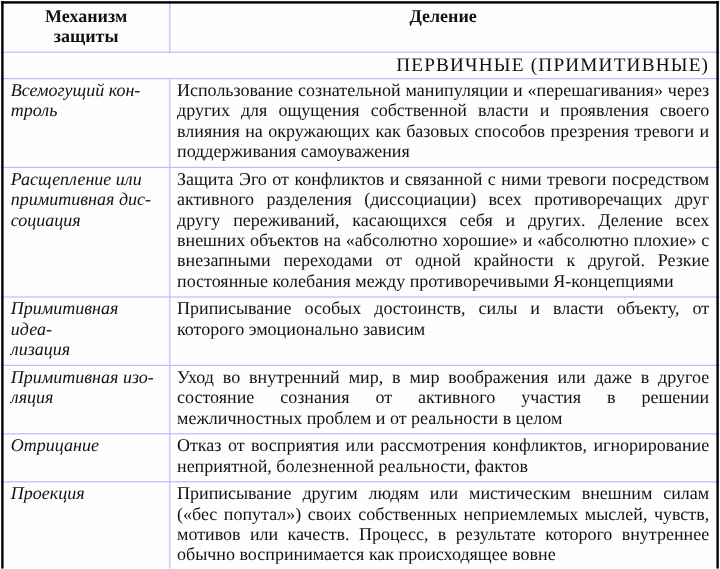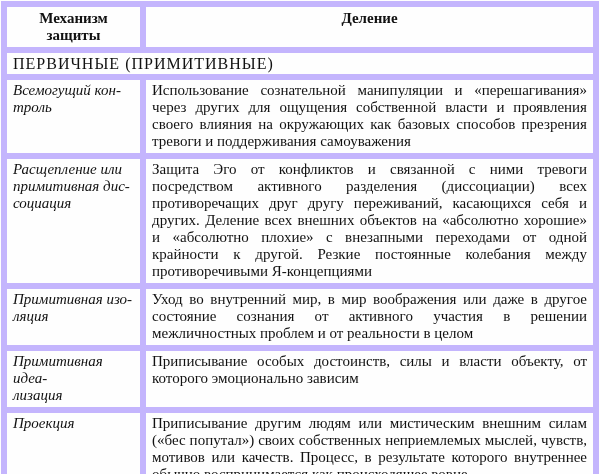--- a/index.html
+++ b/index.html
@@ -19,36 +19,36 @@
   table.defense-table {
     width: 598px;
     height: 472px;
     margin: 1px;
     border-collapse: collapse;
     border: 2px solid #000000;
     table-layout: fixed;
   }
   .defense-table th,
   .defense-table td {
-    border: 6px solid #c4b5fd;
+    border: 1px solid #c4b5fd;
     padding: 2px 6px 3px 6px;
     vertical-align: top;
     font-size: 15px;
     line-height: 17px;
   }
   .defense-table col.col-mechanism { width: 139px; }
   .defense-table col.col-description { width: auto; }
   .defense-table th {
     font-weight: bold;
     text-align: center;
     padding-top: 3px;
     padding-bottom: 3px;
   }
   .section-row td {
-    text-align: left;
+    text-align: right;
     font-weight: normal;
     font-size: 16px;
     letter-spacing: 1px;
     padding-top: 2px;
     padding-bottom: 2px;
     white-space: nowrap;
   }
   td.mechanism-cell {
     white-space: pre-line;
     text-align: left;
@@ -83,28 +83,32 @@
 троль</td>
         <td class="description-cell">Использование сознательной манипуляции и «перешагивания» через других для ощущения собственной власти и проявления своего влияния на окружающих как базовых способов презрения тревоги и поддерживания самоуважения</td>
       </tr>
       <tr>
         <td class="mechanism-cell">Расщепление или
 примитивная дис-
 социация</td>
         <td class="description-cell">Защита Эго от конфликтов и связанной с ними тревоги посредством активного разделения (диссоциации) всех противоречащих друг другу переживаний, касающихся себя и других. Деление всех внешних объектов на «абсолютно хорошие» и «абсолютно плохие» с внезапными переходами от одной крайности к другой. Резкие постоянные колебания между противоречивыми Я-концепциями</td>
       </tr>
       <tr>
+        <td class="mechanism-cell">Примитивная идеа-
+лизация</td>
+        <td class="description-cell">Приписывание особых достоинств, силы и власти объекту, от которого эмоционально зависим</td>
+      </tr>
+      <tr>
         <td class="mechanism-cell">Примитивная изо-
 ляция</td>
         <td class="description-cell">Уход во внутренний мир, в мир воображения или даже в другое состояние сознания от активного участия в решении межличностных проблем и от реальности в целом</td>
       </tr>
       <tr>
-        <td class="mechanism-cell">Примитивная идеа-
-лизация</td>
-        <td class="description-cell">Приписывание особых достоинств, силы и власти объекту, от которого эмоционально зависим</td>
+        <td class="mechanism-cell">Отрицание</td>
+        <td class="description-cell">Отказ от восприятия или рассмотрения конфликтов, игнорирование неприятной, болезненной реальности, фактов</td>
       </tr>
       <tr>
         <td class="mechanism-cell">Проекция</td>
         <td class="description-cell">Приписывание другим людям или мистическим внешним силам («бес попутал») своих собственных неприемлемых мыслей, чувств, мотивов или качеств. Процесс, в результате которого внутреннее обычно воспринимается как происходящее вовне</td>
       </tr>
     </tbody>
   </table>
 </div>
 
 </body></html>

